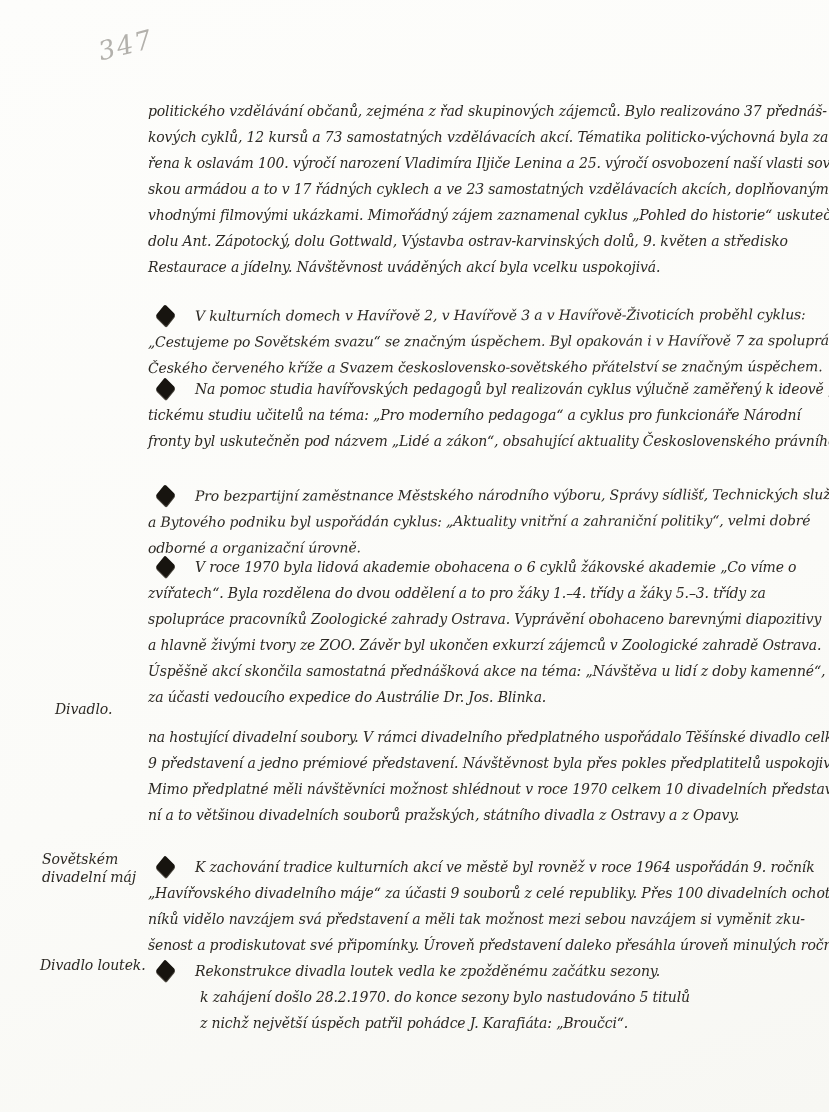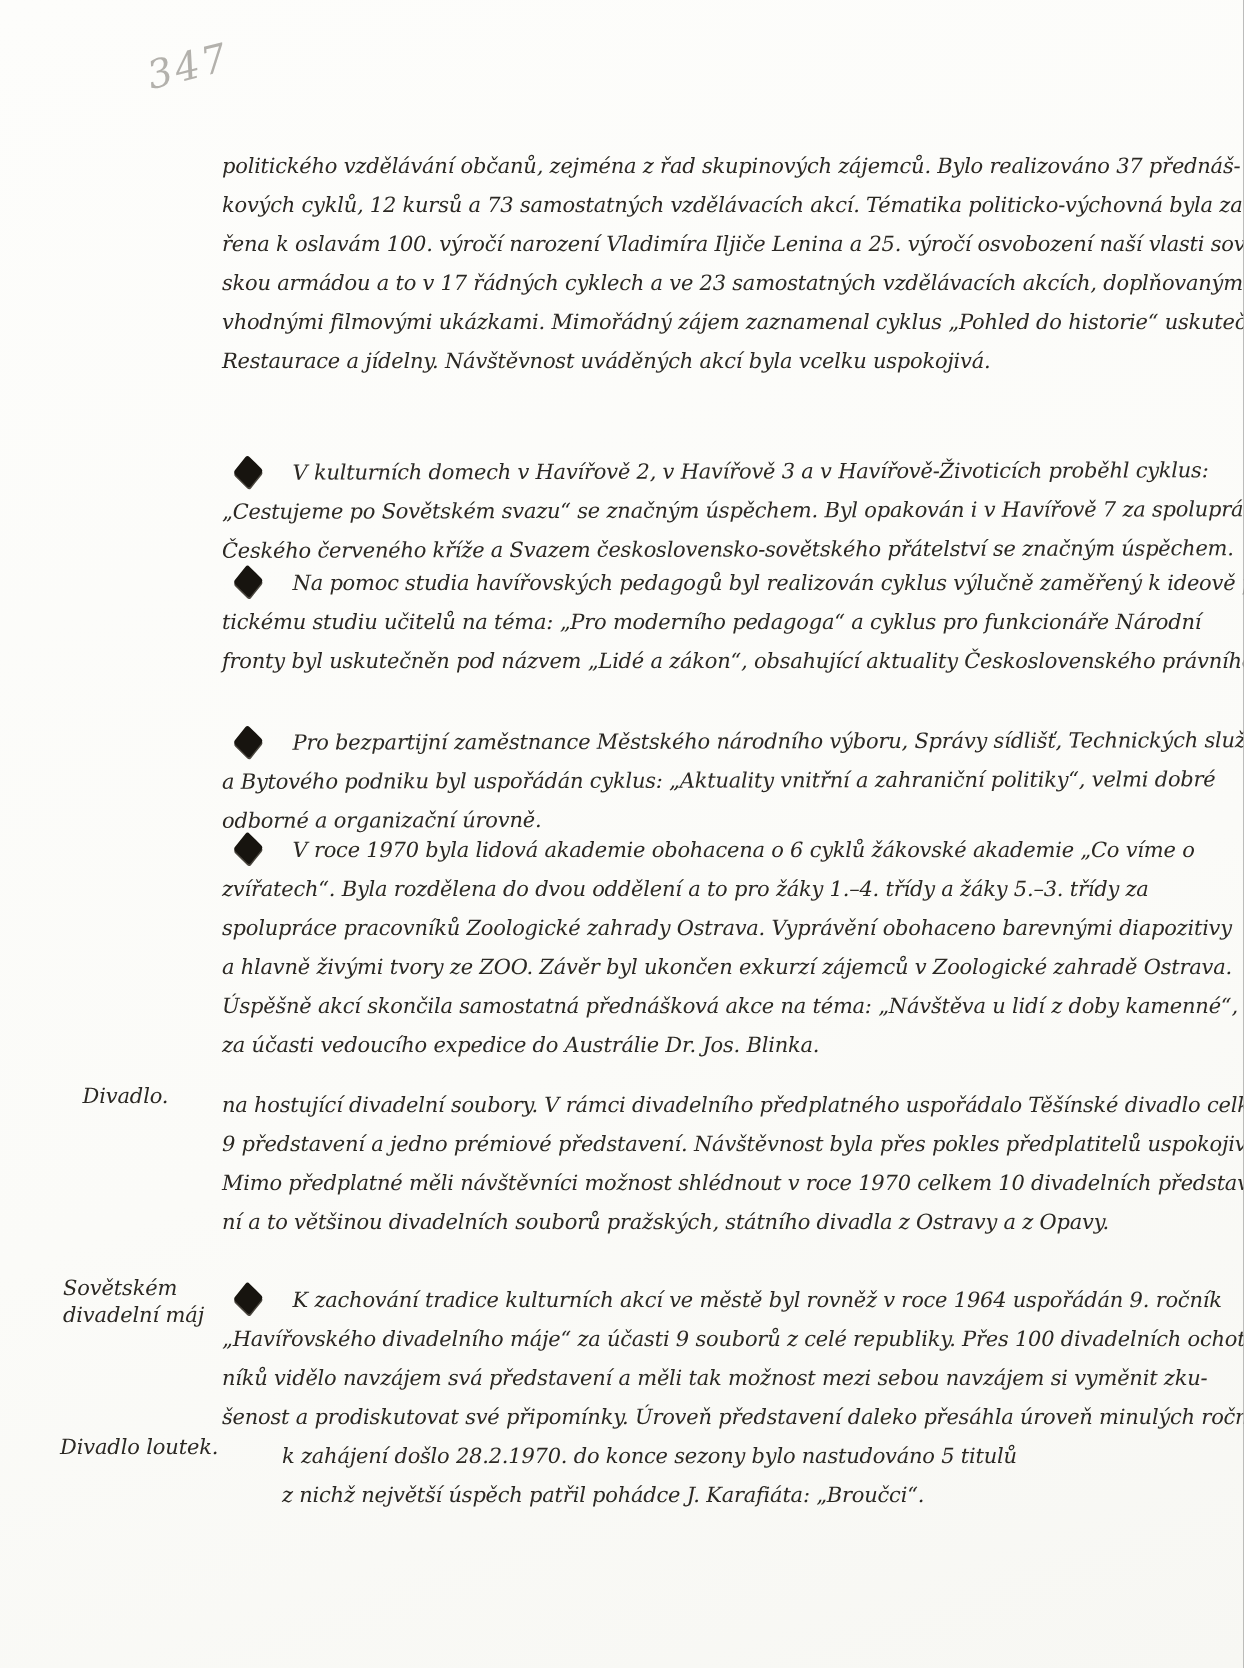--- a/index.html
+++ b/index.html
@@ -23,21 +23,21 @@
   .para{
     position:absolute;left:148px;width:676px;
   }
   .line{
     white-space:nowrap;
     height:26px;line-height:26px;
     font-size:14px;
     letter-spacing:-0.15px;
   }
   .para:nth-child(odd) .line{transform:rotate(-0.15deg);}
-  .indent{margin-left:40px;}
+  .indent{margin-left:52px;}
   .bullet{
     display:inline-block;
     width:15px;height:15px;
     background:#17140f;
     transform:rotate(45deg) skewX(6deg);
     border-radius:2px;
     margin:0 22px 0 10px;
     vertical-align:-2px;
     box-shadow:1px 1px 0 #4a463e;
   }
@@ -54,20 +54,21 @@
 <div class="page">
 
   <div class="page-number">347</div>
 
   <div class="para" style="top:98px">
     <div class="line">politického vzdělávání občanů, zejména z řad skupinových zájemců. Bylo realizováno 37 přednáš-</div>
     <div class="line">kových cyklů, 12 kursů a 73 samostatných vzdělávacích akcí. Tématika politicko-výchovná byla zamě-</div>
     <div class="line">řena k oslavám 100. výročí narození Vladimíra Iljiče Lenina a 25. výročí osvobození naší vlasti sovět-</div>
     <div class="line">skou armádou a to v 17 řádných cyklech a ve 23 samostatných vzdělávacích akcích, doplňovanými</div>
     <div class="line">vhodnými filmovými ukázkami. Mimořádný zájem zaznamenal cyklus „Pohled do historie“ uskuteč-</div>
+    <div class="line">dolu Ant. Zápotocký, dolu Gottwald, Výstavba ostrav-karvinských dolů, 9. květen a středisko</div>
     <div class="line">Restaurace a jídelny. Návštěvnost uváděných akcí byla vcelku uspokojivá.</div>
   </div>
 
   <div class="para" style="top:302px">
     <div class="line">
       <span class="bullet"></span><span>V kulturních domech v Havířově 2, v Havířově 3 a v Havířově-Životicích proběhl cyklus:</span>
     </div>
     <div class="line">„Cestujeme po Sovětském svazu“ se značným úspěchem. Byl opakován i v Havířově 7 za spolupráce</div>
     <div class="line">Českého červeného kříže a Svazem československo-sovětského přátelství se značným úspěchem.</div>
   </div>
@@ -92,21 +93,21 @@
     <div class="line">
       <span class="bullet"></span><span>V roce 1970 byla lidová akademie obohacena o 6 cyklů žákovské akademie „Co víme o</span>
     </div>
     <div class="line">zvířatech“. Byla rozdělena do dvou oddělení a to pro žáky 1.–4. třídy a žáky 5.–3. třídy za</div>
     <div class="line">spolupráce pracovníků Zoologické zahrady Ostrava. Vyprávění obohaceno barevnými diapozitivy</div>
     <div class="line">a hlavně živými tvory ze ZOO. Závěr byl ukončen exkurzí zájemců v Zoologické zahradě Ostrava.</div>
     <div class="line">Úspěšně akcí skončila samostatná přednášková akce na téma: „Návštěva u lidí z doby kamenné“,</div>
     <div class="line">za účasti vedoucího expedice do Austrálie Dr. Jos. Blinka.</div>
   </div>
 
-  <div class="margin-label" style="left:55px;top:722px">
+  <div class="margin-label" style="left:55px;top:700px">
     <div class="mline">Divadlo.</div>
   </div>
 
   <div class="para" style="top:724px">
     <div class="line">na hostující divadelní soubory. V rámci divadelního předplatného uspořádalo Těšínské divadlo celkem</div>
     <div class="line">9 představení a jedno prémiové představení. Návštěvnost byla přes pokles předplatitelů uspokojivá.</div>
     <div class="line">Mimo předplatné měli návštěvníci možnost shlédnout v roce 1970 celkem 10 divadelních představe-</div>
     <div class="line">ní a to většinou divadelních souborů pražských, státního divadla z Ostravy a z Opavy.</div>
   </div>
 
@@ -122,17 +123,20 @@
     <div class="line">„Havířovského divadelního máje“ za účasti 9 souborů z celé republiky. Přes 100 divadelních ochot-</div>
     <div class="line">níků vidělo navzájem svá představení a měli tak možnost mezi sebou navzájem si vyměnit zku-</div>
     <div class="line">šenost a prodiskutovat své připomínky. Úroveň představení daleko přesáhla úroveň minulých ročníků.</div>
   </div>
 
   <div class="margin-label" style="left:40px;top:956px">
     <div class="mline">Divadlo loutek.</div>
   </div>
 
   <div class="para" style="top:958px">
+    <div class="line">
+      <span class="bullet"></span><span>Rekonstrukce divadla loutek vedla ke zpožděnému začátku sezony.</span>
+    </div>
     <div class="line indent">k zahájení došlo 28.2.1970. do konce sezony bylo nastudováno 5 titulů</div>
     <div class="line indent">z nichž největší úspěch patřil pohádce J. Karafiáta: „Broučci“.</div>
   </div>
 
 </div>
 
 </body></html>

